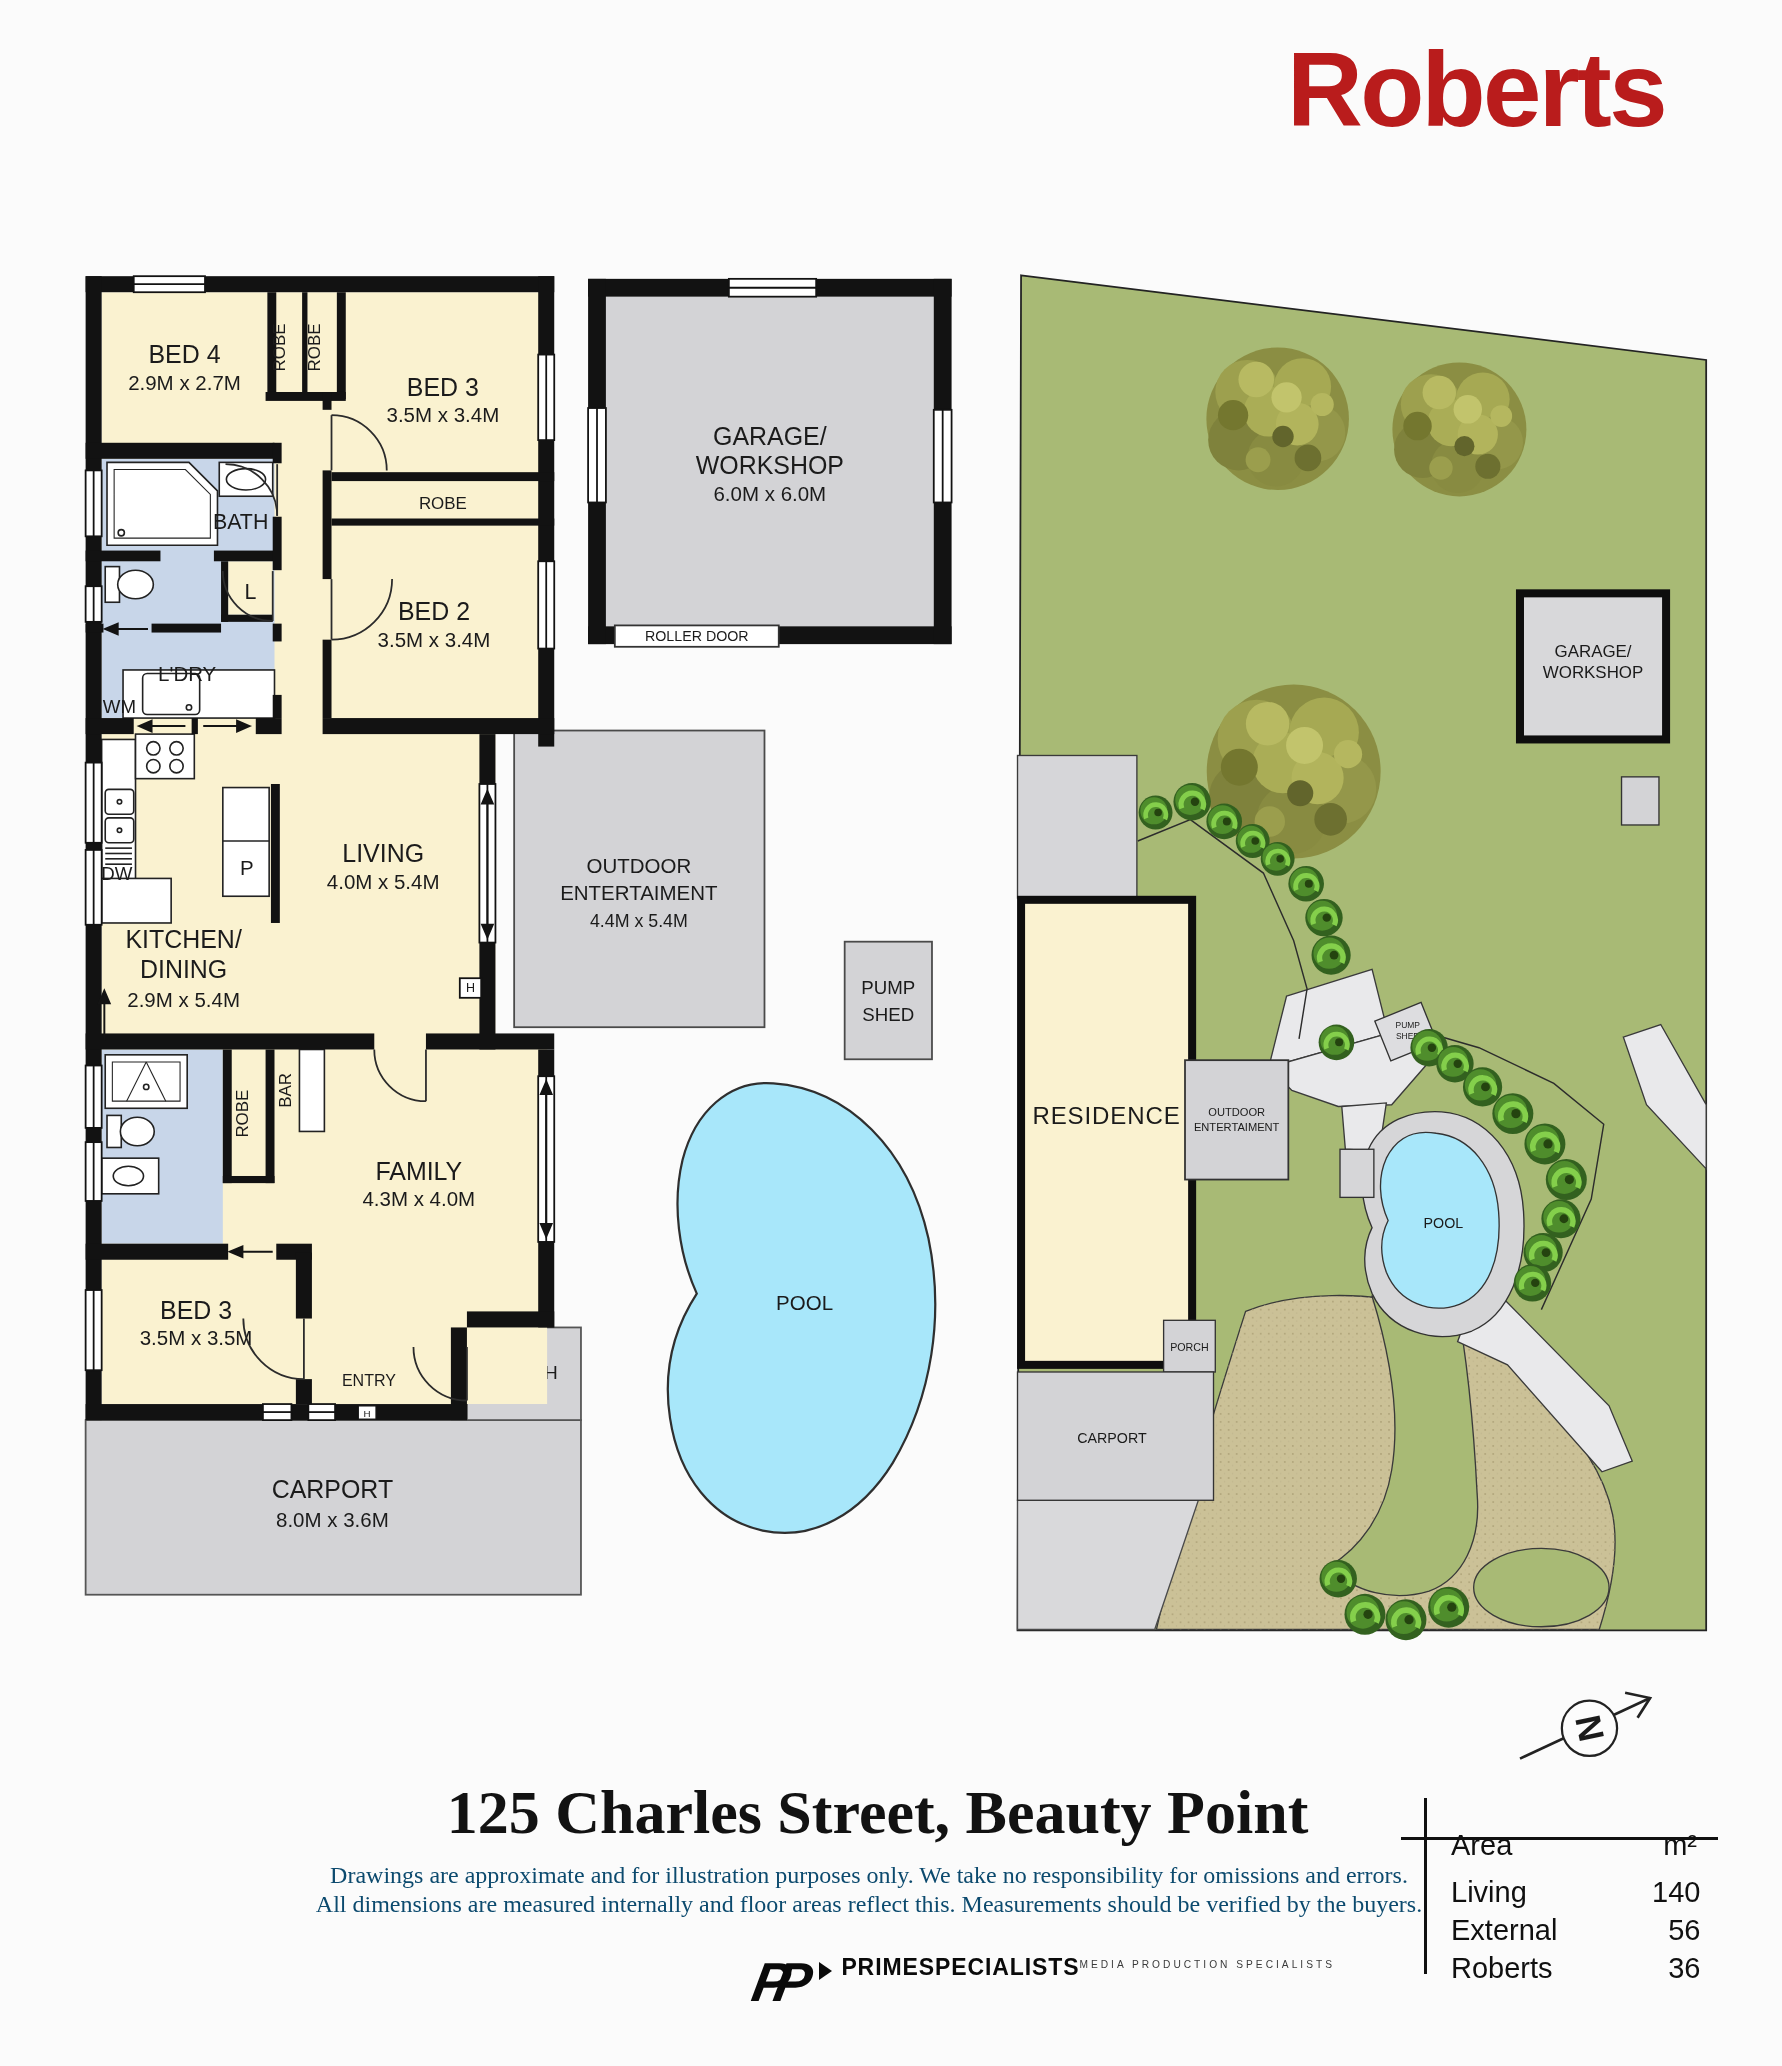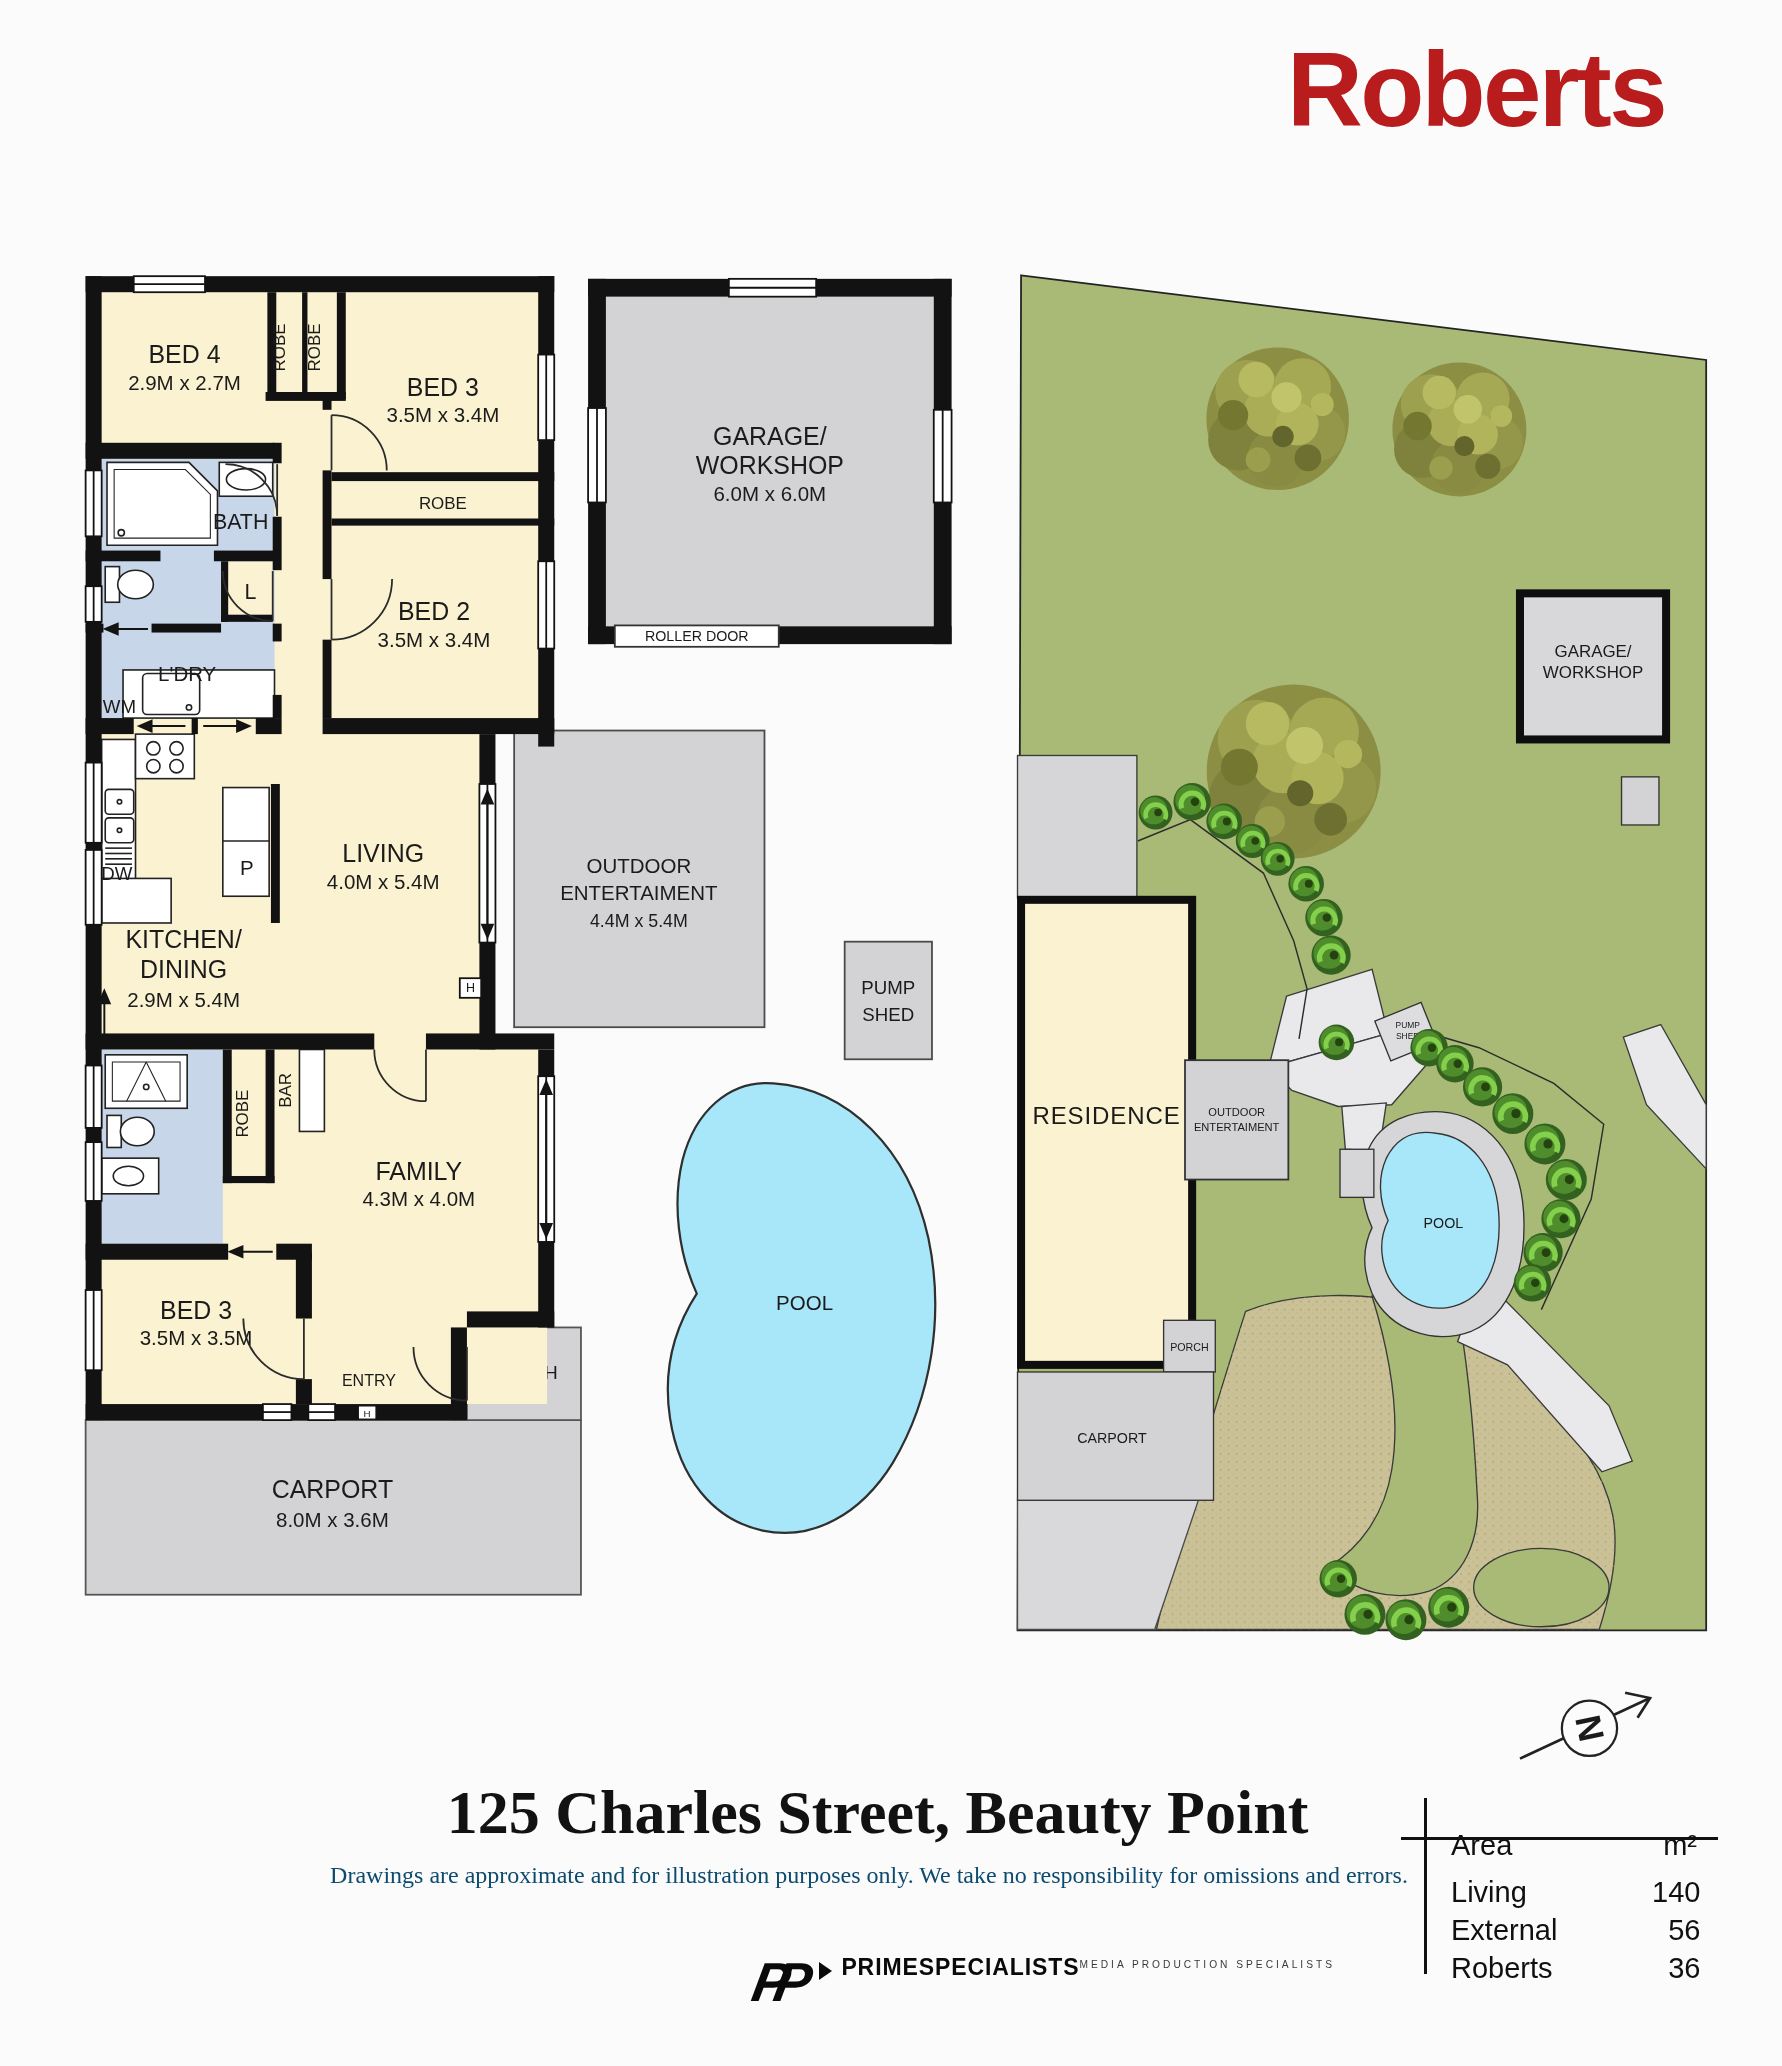--- a/index.html
+++ b/index.html
@@ -387,20 +387,21 @@
       <line x1="1706" y1="1974" x2="1852" y2="1906" stroke="#222222" stroke-width="3"></line>
       <polyline points="1824,1900 1852,1906 1838,1928" fill="none" stroke="#222222" stroke-width="3"></polyline>
       <circle cx="1784" cy="1940" r="31" fill="#fcfcfc" stroke="#222222" stroke-width="2.5"></circle>
       <text x="1784" y="1940" font-size="40" font-weight="bold" text-anchor="middle" dominant-baseline="central" transform="rotate(78 1784 1940)">N</text>
     </g>
   </svg>
 
   <div class="footer-title">125 Charles Street, Beauty Point</div>
   <div class="footer-disc">
     <div>Drawings are approximate and for illustration purposes only. We take no responsibility for omissions and errors.</div>
+    <div>All dimensions are measured internally and floor areas reflect this. Measurements should be verified by the buyers.</div>
   </div>
 
   <div class="area-table">
     <div class="at-vline"></div>
     <div class="at-hline"></div>
     <div class="at-head">
       <span>Area</span>
       <span>m²</span>
     </div>
     <div class="at-row">

